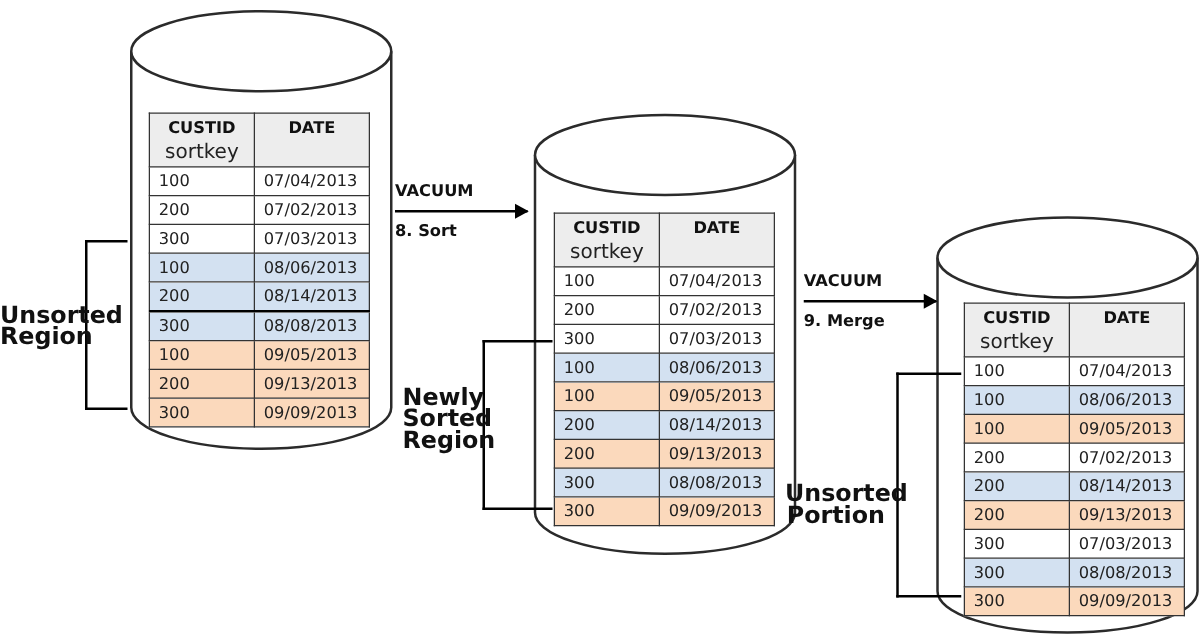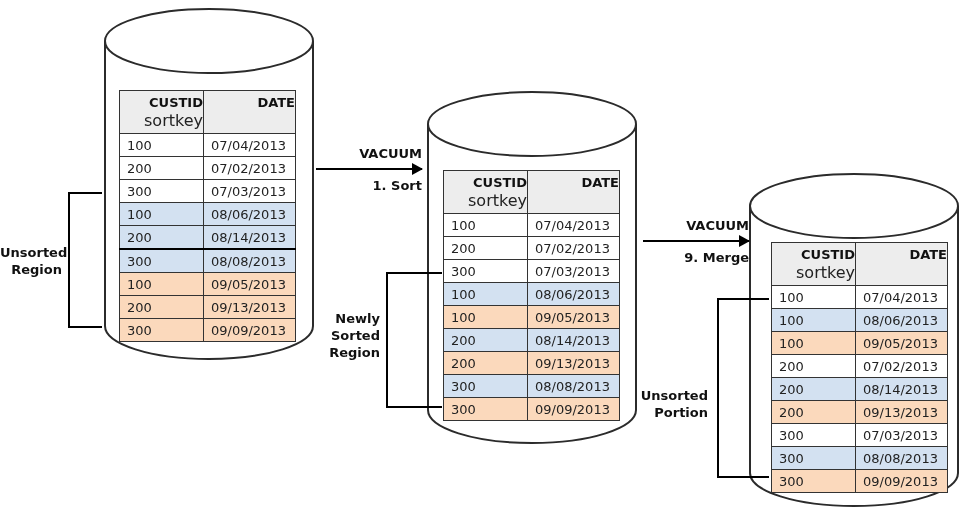--- a/index.html
+++ b/index.html
@@ -12,48 +12,48 @@
   .cyl { position:absolute; }
 
   
   .dtable {
     position:absolute; border-collapse:collapse; table-layout:fixed;
     background:#fff; border:1px solid #000;
   }
   .dtable th, .dtable td { border:1px solid #333; }
   .dtable th {
     background:var(--header-bg,#ededed); font-weight:bold; font-size:13px;
-    text-align:right; vertical-align:top; padding:4px 0 3px; color:#111;
+    text-align:center; vertical-align:top; padding:4px 0 3px; color:#111;
     height:28px;
   }
   .dtable th .sub { display:block; font-weight:normal; font-size:16px; color:#222; margin-top:1px; }
   .dtable td {
     height:22px; padding:0 0 0 7px; font-size:13px; color:#222;
     background:#fff; text-align:left; vertical-align:middle;
     white-space:nowrap; overflow:hidden;
   }
   .dtable tr.blue td   { background:var(--row-blue,#d3e1f1); }
   .dtable tr.orange td { background:var(--row-orange,#fbd9bc); }
   .dtable tr.thick td  { border-bottom:2px solid #000; }
 
   
   .bracket {
     position:absolute; border:2px solid #000; border-right:none;
     background:transparent;
   }
 
   
   .rlabel {
-    position:absolute; font-weight:bold; font-size:13px; line-height:17px;
+    position:absolute; font-weight:bold; font-size:19px; line-height:17px;
     color:#111; white-space:pre-line;
   }
 
   
   .vac {
-    position:absolute; width:106px; text-align:right;
+    position:absolute; width:106px; text-align:left;
     font-weight:bold; font-size:13px; color:#111;
   }
   .vac .aline { position:relative; height:2px; background:#000; margin:7px 0 8px; }
   .vac .ahead {
     position:absolute; right:-1px; top:-5px; width:0; height:0;
     border-left:11px solid #000;
     border-top:6px solid transparent; border-bottom:6px solid transparent;
   }
 </style>
 </head>
@@ -252,21 +252,21 @@
 Sorted
 Region</div>
 <div class="rlabel" style="left:628px;top:387px;width:80px;text-align:right">Unsorted
 Portion</div>
 
 <div class="vac" style="left:316px;top:146px">
   <div>VACUUM</div>
   <div class="aline">
       <span class="ahead"></span>
     </div>
-  <div>1. Sort</div>
+  <div>8. Sort</div>
 </div>
 
 <div class="vac" style="left:643px;top:218px">
   <div>VACUUM</div>
   <div class="aline">
       <span class="ahead"></span>
     </div>
   <div>9. Merge</div>
 </div>
 

